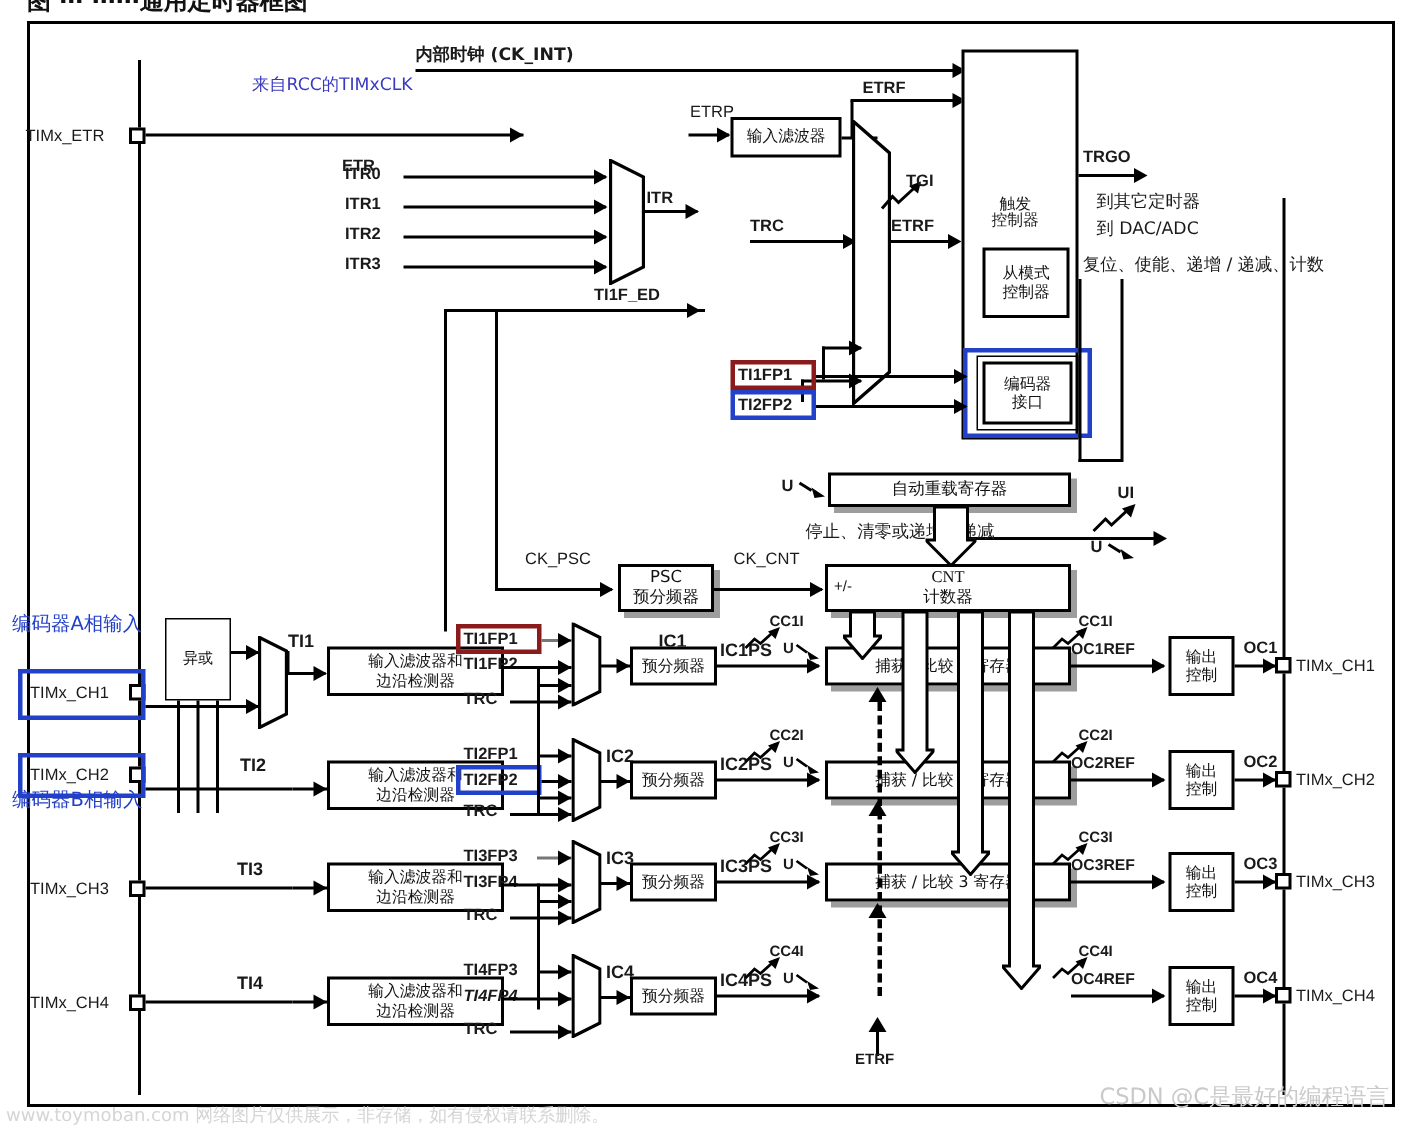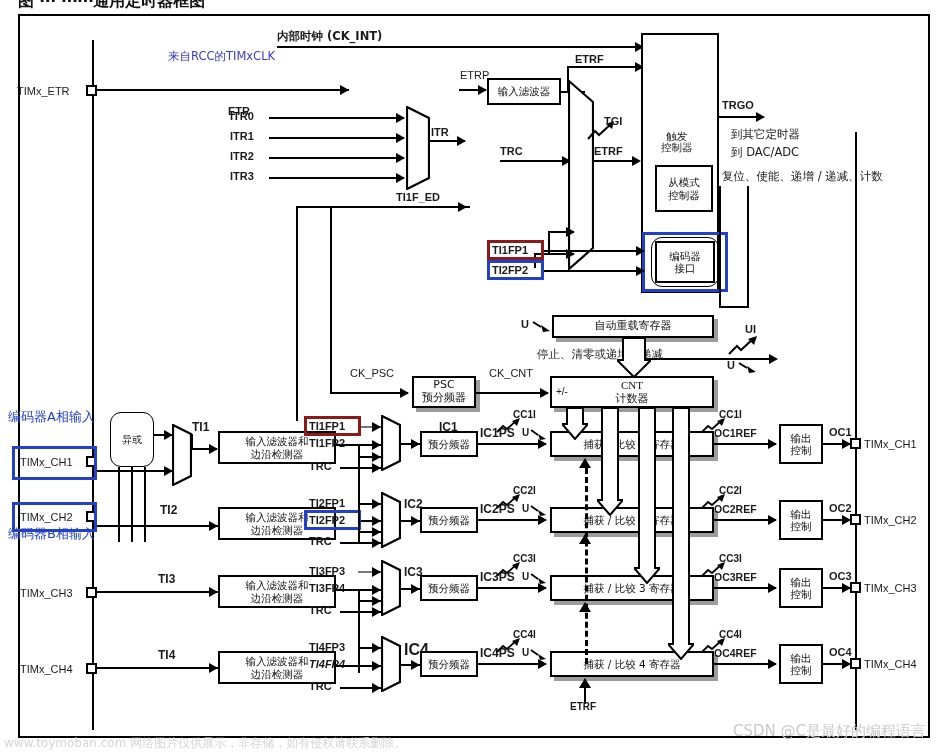--- a/index.html
+++ b/index.html
@@ -40,21 +40,21 @@
     display:flex;
     align-items:center;
     justify-content:center;
     text-align:center;
     font-family:"DejaVu Sans","Liberation Sans",sans-serif;
     font-size:11px;
     color:#111;
     line-height:1.18;
   }
   .box.shadow{box-shadow:4px 4px 0 0 #9d9d9d;}
-  .box.thin{border-width:1.5px;border-radius:11px;}
+  .box.thin{border-width:1.5px;}
   
   .pin{
     position:absolute;
     width:11px;height:11px;
     border:2px solid #000;
     background:#fff;
     box-sizing:border-box;
   }
   
   .hl{position:absolute;box-sizing:border-box;background:transparent;}
@@ -523,21 +523,21 @@
   <div class="h" style="left:358px;top:647px;width:23px;"></div>
   <div class="ar-r" style="left:372px;top:643px;"></div>
   <div class="h" style="left:336px;top:665px;width:45px;"></div>
   <div class="ar-r" style="left:372px;top:661px;"></div>
   <div class="h" style="left:340px;top:687px;width:41px;"></div>
   <div class="ar-r" style="left:372px;top:683px;"></div>
 
   <svg class="mux" width="20" height="56" style="left:381px;top:636px;">
     <polygon points="1,1 19,10 19,46 1,55" fill="#ffffff" stroke="#000000" stroke-width="2.2"></polygon>
   </svg>
-  <div class="lbl b" style="left:404px;top:642px;font-size:16px;">IC4</div>
+  <div class="lbl b" style="left:404px;top:642px;font-size:12px;">IC4</div>
   <div class="h" style="left:400px;top:664px;width:20px;"></div>
   <div class="ar-r" style="left:411px;top:660px;"></div>
 
   <div class="box" style="left:420px;top:651px;width:58px;height:26px;">
     <span style="font-size:10.5px;">预分频器</span>
   </div>
   <div class="lbl b" style="left:480px;top:647px;font-size:12px;">IC4PS</div>
   <div class="h" style="left:478px;top:663px;width:68px;"></div>
   <div class="ar-r" style="left:538px;top:659px;"></div>
 
@@ -545,23 +545,20 @@
   <svg class="abs" width="26" height="18" style="left:495px;top:637px;">
     <path d="M2,15 L8,9 L12,12 L22,3" stroke="#000" stroke-width="1.8" fill="none"></path>
     <polygon points="25,1 17,4 22,9" fill="#000"></polygon>
   </svg>
   <div class="lbl b" style="left:522px;top:648px;font-size:10px;">U</div>
   <svg class="abs" width="18" height="14" style="left:530px;top:648px;">
     <path d="M1,2 L8,7" stroke="#000" stroke-width="1.8" fill="none"></path>
     <polygon points="16,11 8,6 10,12" fill="#000"></polygon>
   </svg>
 
-  <div class="box shadow" style="left:550px;top:651px;width:164px;height:26px;">
-    <span style="font-size:10.5px;">捕获 / 比较 4 寄存器</span>
-  </div>
   <div class="lbl b" style="left:719px;top:630px;font-size:10px;">CC4I</div>
   <svg class="abs" width="26" height="18" style="left:700px;top:637px;">
     <path d="M2,15 L8,9 L12,12 L22,3" stroke="#000" stroke-width="1.8" fill="none"></path>
     <polygon points="25,1 17,4 22,9" fill="#000"></polygon>
   </svg>
   <div class="lbl b" style="left:714px;top:648px;font-size:10.5px;">OC4REF</div>
   <div class="h" style="left:714px;top:663px;width:62px;"></div>
   <div class="ar-r" style="left:768px;top:659px;"></div>
 
   <div class="box" style="left:779px;top:644px;width:44px;height:40px;">

